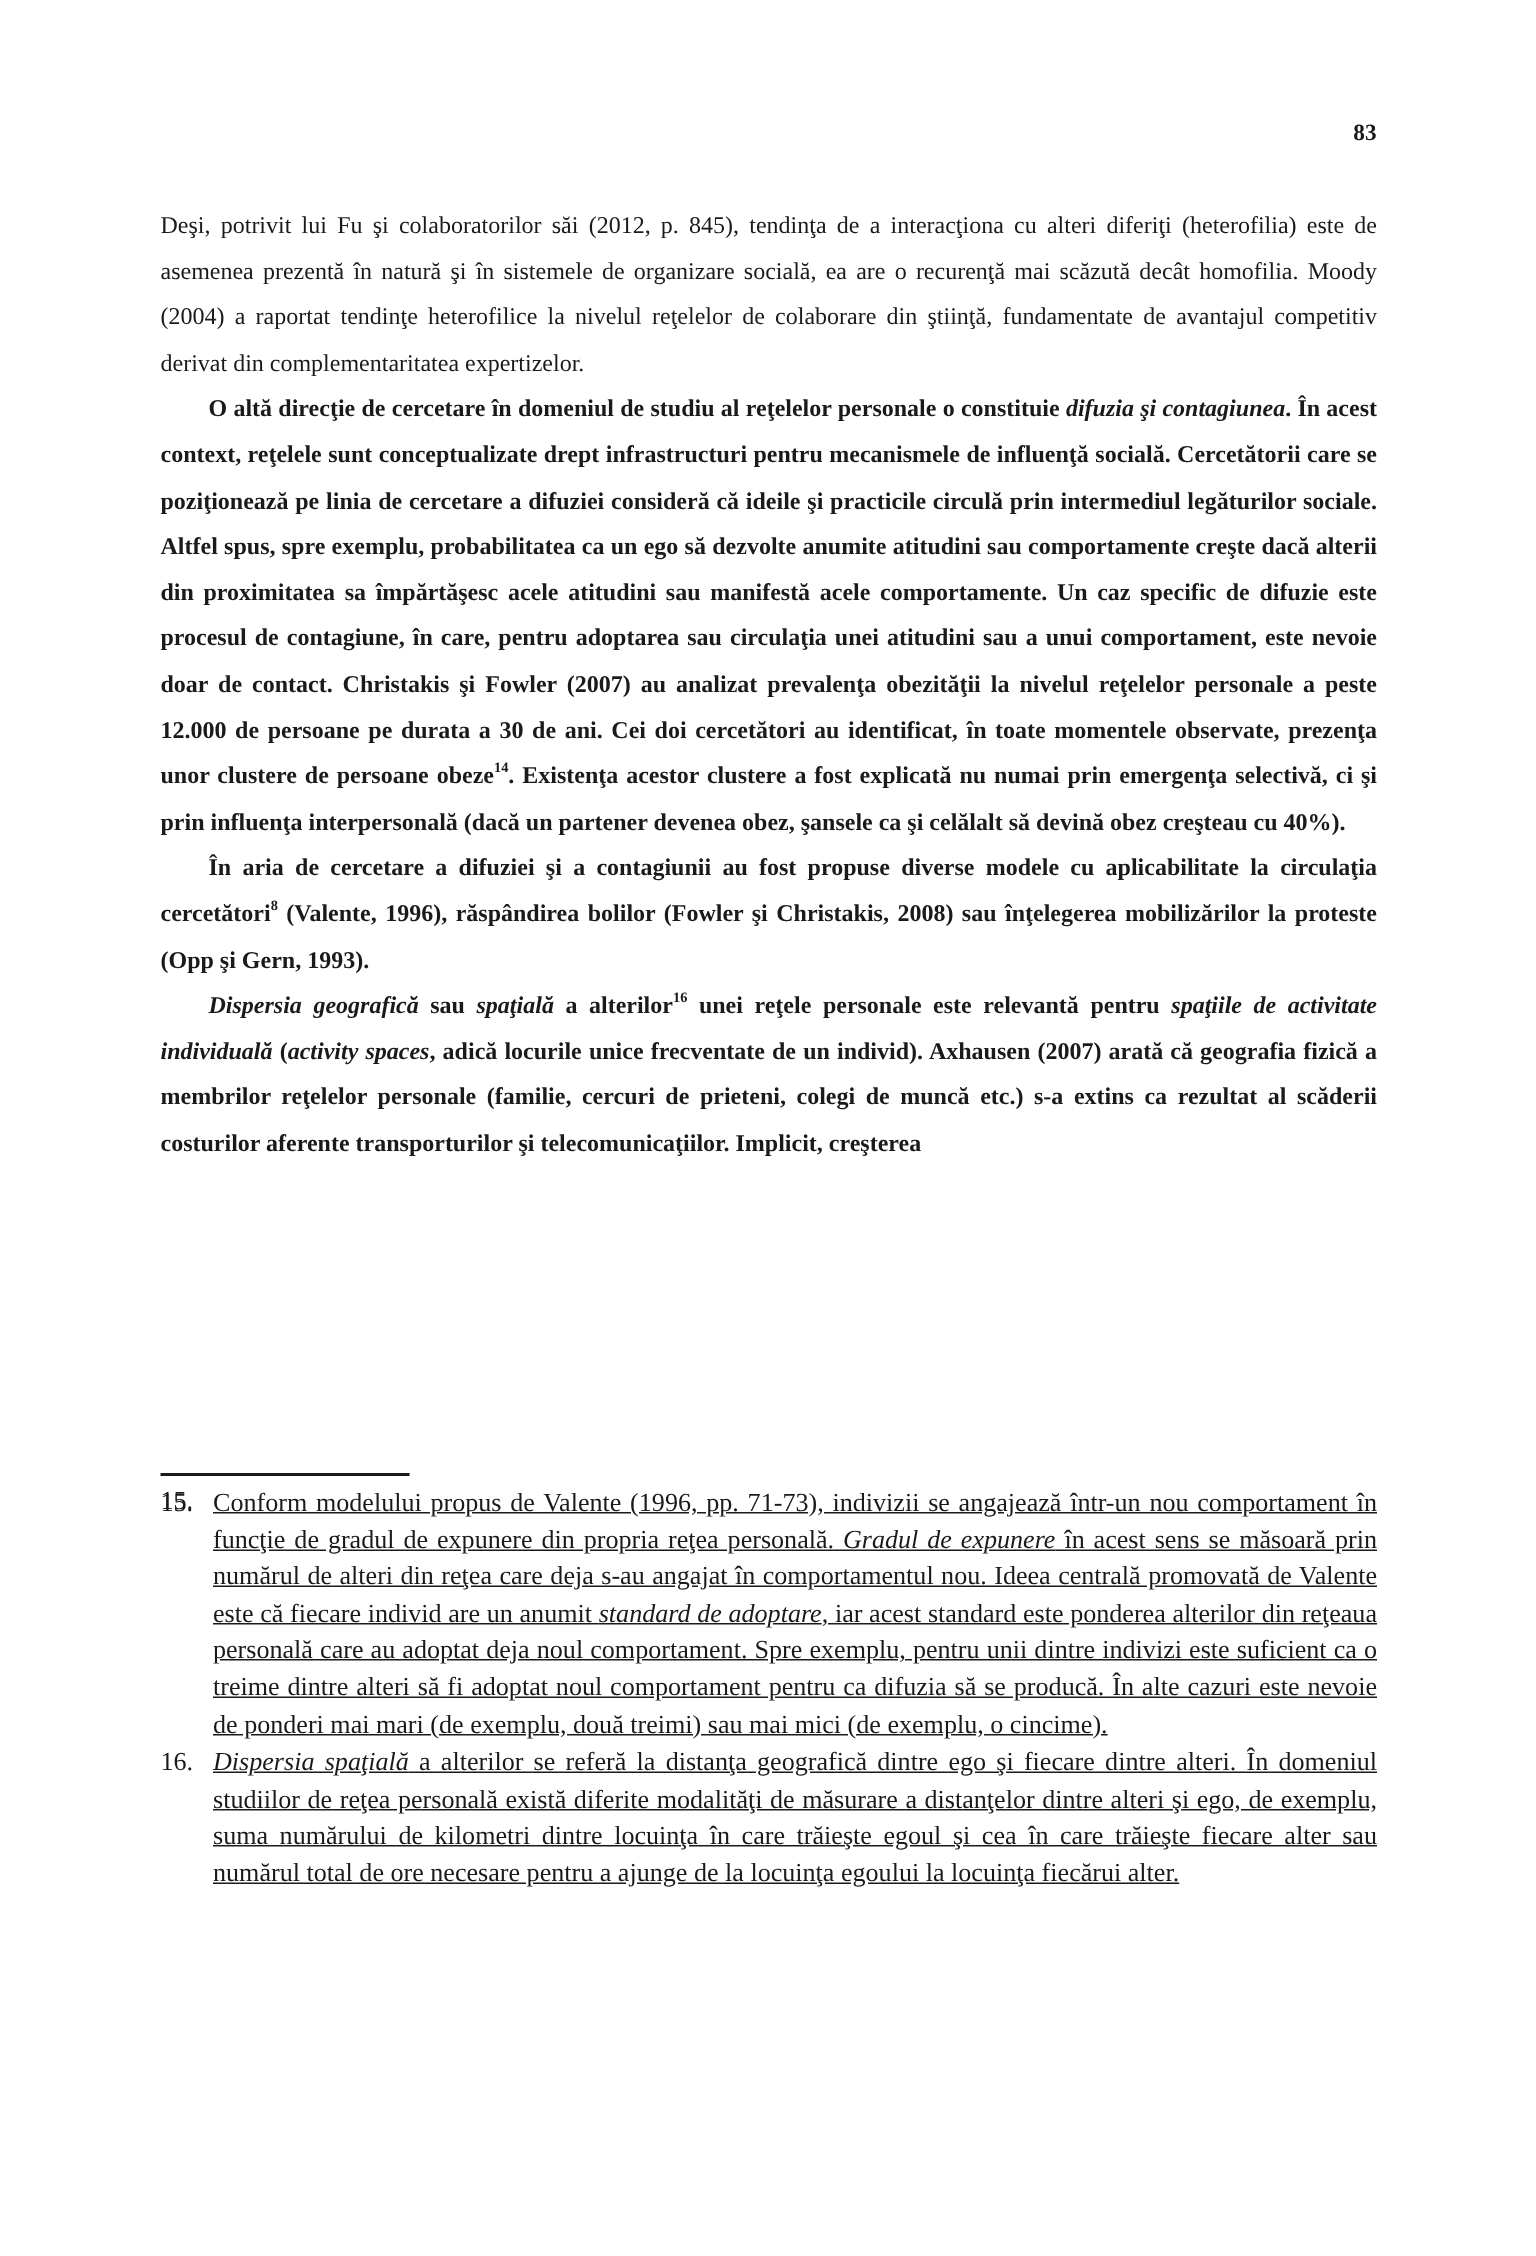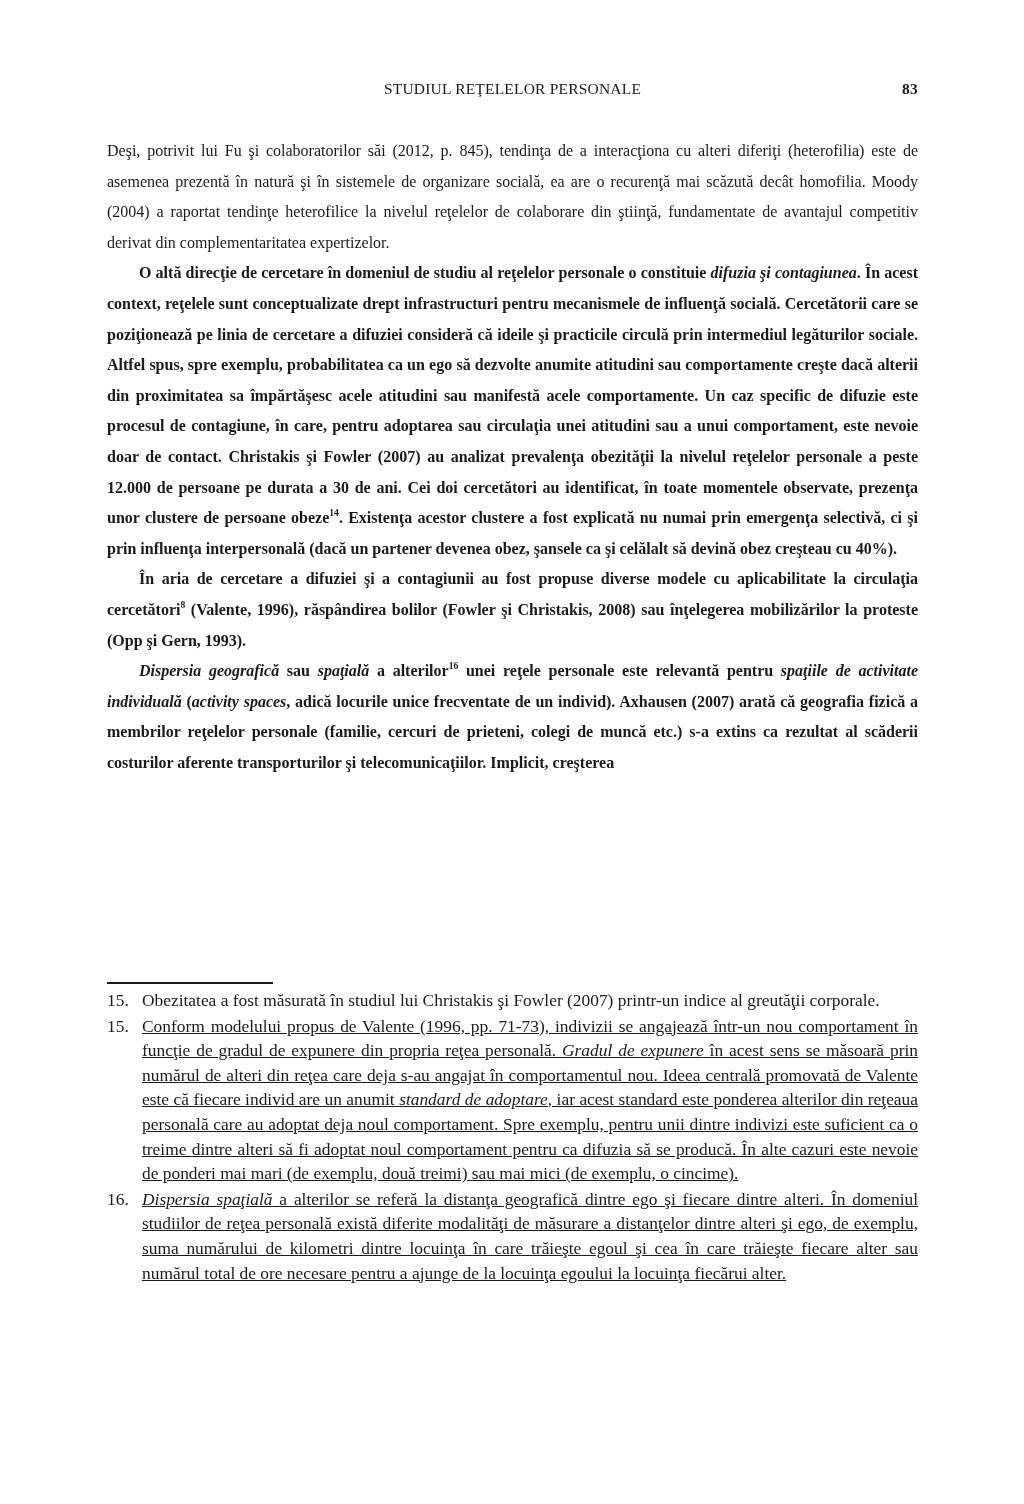--- a/index.html
+++ b/index.html
@@ -98,37 +98,35 @@
       text-decoration: underline;
     }
     em { font-style: italic; }
   </style>
 </head>
 <body>
 
 <div class="page">
 
   <div class="running-head">
-    <span class="title">STUDIUL REŢELELOR PERSONALE</span>
     <span class="folio">83</span>
   </div>
 
   <div class="body-text">
     <p><span>Deşi, potrivit lui Fu şi colaboratorilor săi (2012, p. 845), tendinţa de a interacţiona cu alteri diferiţi (heterofilia) este de asemenea prezentă în natură şi în sistemele de organizare socială, ea are o recurenţă mai scăzută decât homofilia. Moody (2004) a raportat tendinţe heterofilice la nivelul reţelelor de colaborare din ştiinţă, fundamen­tate de avantajul competitiv derivat din complementaritatea expertizelor.</span></p>
     <p class="indent"><span>O altă direcţie de cercetare în domeniul de studiu al reţelelor personale o consti­tuie </span><em>difuzia şi contagiunea</em><span>. În acest context, reţelele sunt conceptualizate drept infrastructuri pentru mecanismele de influenţă socială. Cercetătorii care se poziţio­nează pe linia de cercetare a difuziei consideră că ideile şi practicile circulă prin intermediul legăturilor sociale. Altfel spus, spre exemplu, probabilitatea ca un ego să dezvolte anumite atitudini sau comportamente creşte dacă alterii din proximitatea sa împărtăşesc acele atitudini sau manifestă acele comportamente. Un caz specific de difuzie este procesul de contagiune, în care, pentru adoptarea sau circulaţia unei atitudini sau a unui comportament, este nevoie doar de contact. Christakis şi Fowler (2007) au analizat prevalenţa obezităţii la nivelul reţelelor personale a peste 12.000 de persoane pe durata a 30 de ani. Cei doi cercetători au identificat, în toate momentele observate, prezenţa unor clustere de persoane obeze</span><sup>14</sup><span>. Existenţa acestor clustere a fost explicată nu numai prin emergenţa selectivă, ci şi prin influenţa interpersonală (dacă un partener devenea obez, şansele ca şi celălalt să devină obez creşteau cu 40%).</span></p>
     <p class="indent"><span>În aria de cercetare a difuziei şi a contagiunii au fost propuse diverse modele cu aplicabilitate la circulaţia cercetători</span><sup>8</sup><span> (Valente, 1996), răspândirea bolilor (Fowler şi Christakis, 2008) sau înţelegerea mobilizărilor la proteste (Opp şi Gern, 1993).</span></p>
     <p class="indent"><em>Dispersia geografică</em><span> sau </span><em>spaţială</em><span> a alterilor</span><sup>16</sup><span> unei reţele personale este relevantă pentru </span><em>spaţiile de activitate individuală</em><span> (</span><em>activity spaces</em><span>, adică locurile unice frecven­tate de un individ). Axhausen (2007) arată că geografia fizică a membrilor reţelelor personale (familie, cercuri de prieteni, colegi de muncă etc.) s-a extins ca rezultat al scăderii costurilor aferente transporturilor şi telecomunicaţiilor. Implicit, creşterea</span></p>
   </div>
 
   <div class="footnote-rule"></div>
 
   <div class="footnotes">
     <div class="footnote">
       <span class="fn-num">15.</span>
-      <span class="fn-text"><span>Obezitatea a fost măsurată în studiul lui Christakis şi Fowler (2007) printr-un indice al greutăţii corporale.</span></span>
     </div>
     <div class="footnote">
       <span class="fn-num">15.</span>
       <span class="fn-text"><span>Conform modelului propus de Valente (1996, pp. 71-73), indivizii se angajează într-un nou comportament în funcţie de gradul de expunere din propria reţea personală. </span><em>Gradul de expunere</em><span> în acest sens se măsoară prin numărul de alteri din reţea care deja s-au angajat în comportamentul nou. Ideea centrală promovată de Valente este că fiecare individ are un anumit </span><em>standard de adoptare</em><span>, iar acest standard este ponderea alterilor din reţeaua personală care au adoptat deja noul comportament. Spre exemplu, pentru unii dintre indivizi este suficient ca o treime dintre alteri să fi adoptat noul comportament pentru ca difuzia să se producă. În alte cazuri este nevoie de ponderi mai mari (de exemplu, două treimi) sau mai mici (de exemplu, o cincime).</span></span>
     </div>
     <div class="footnote">
       <span class="fn-num">16.</span>
       <span class="fn-text"><em>Dispersia spaţială</em><span> a alterilor se referă la distanţa geografică dintre ego şi fiecare dintre alteri. În domeniul studiilor de reţea personală există diferite modalităţi de măsurare a distanţelor dintre alteri şi ego, de exemplu, suma numărului de kilometri dintre locuinţa în care trăieşte egoul şi cea în care trăieşte fiecare alter sau numărul total de ore necesare pentru a ajunge de la locuinţa egoului la locuinţa fiecărui alter.</span></span>
     </div>
   </div>

